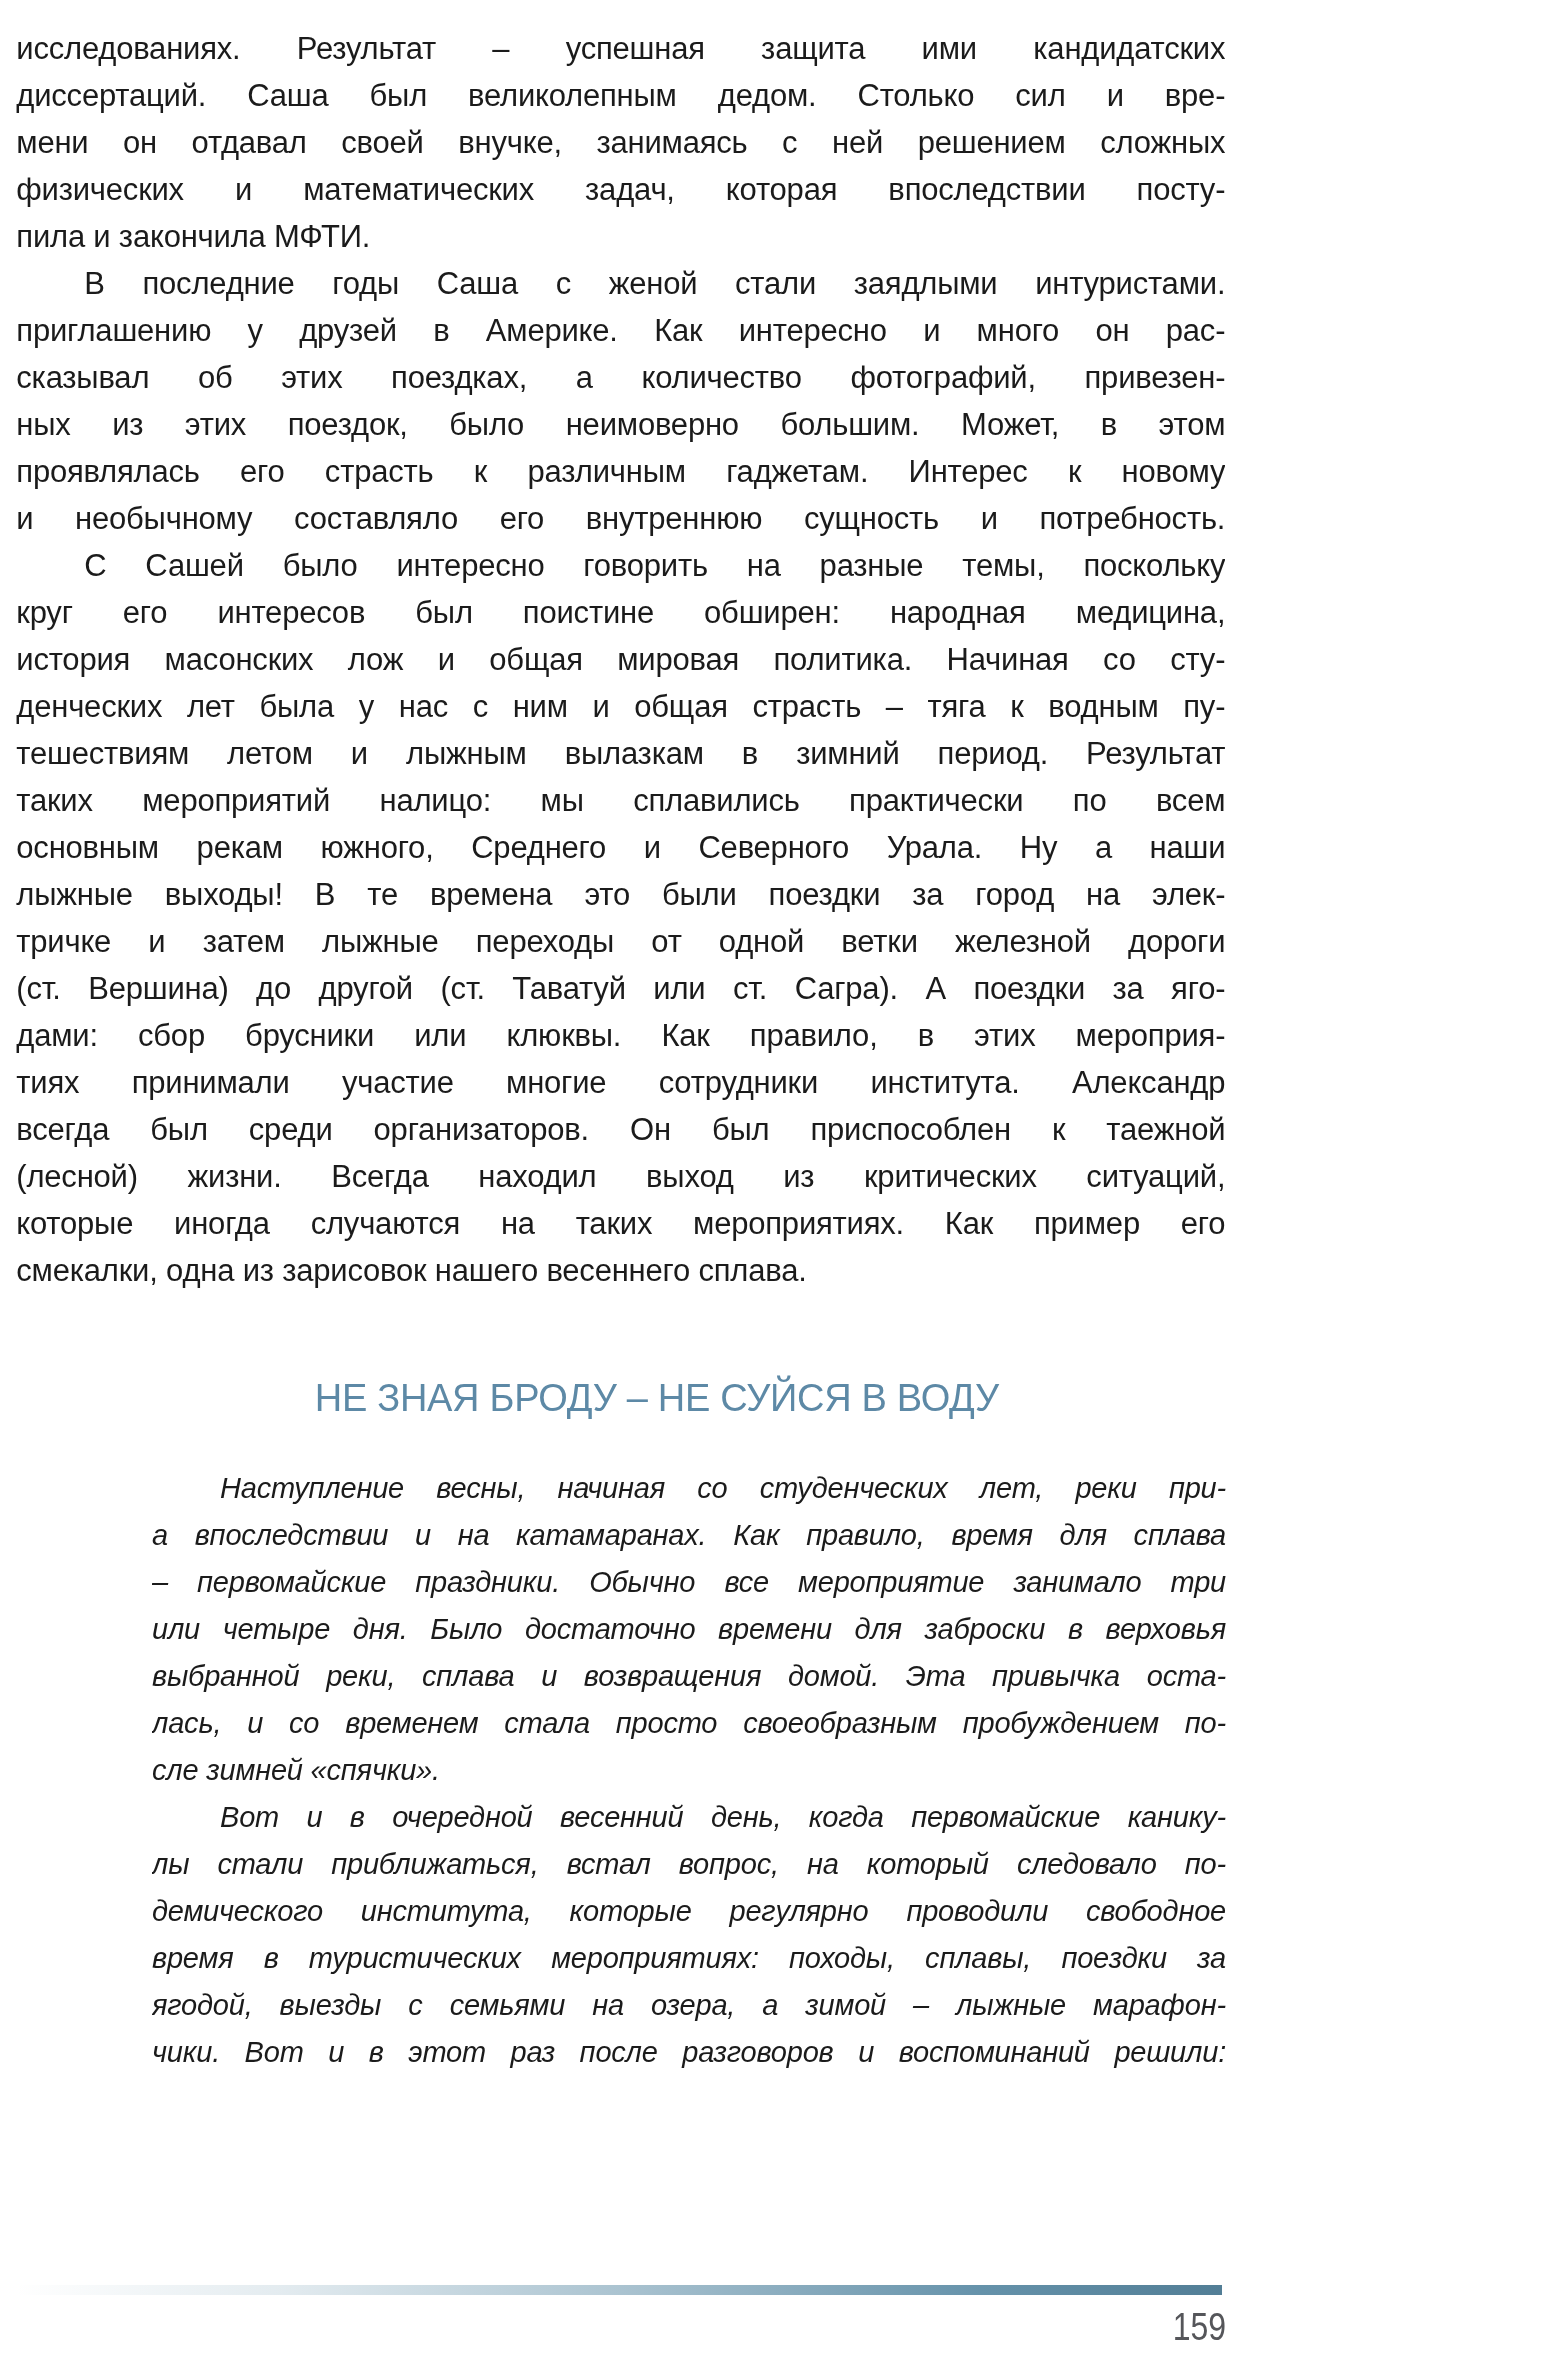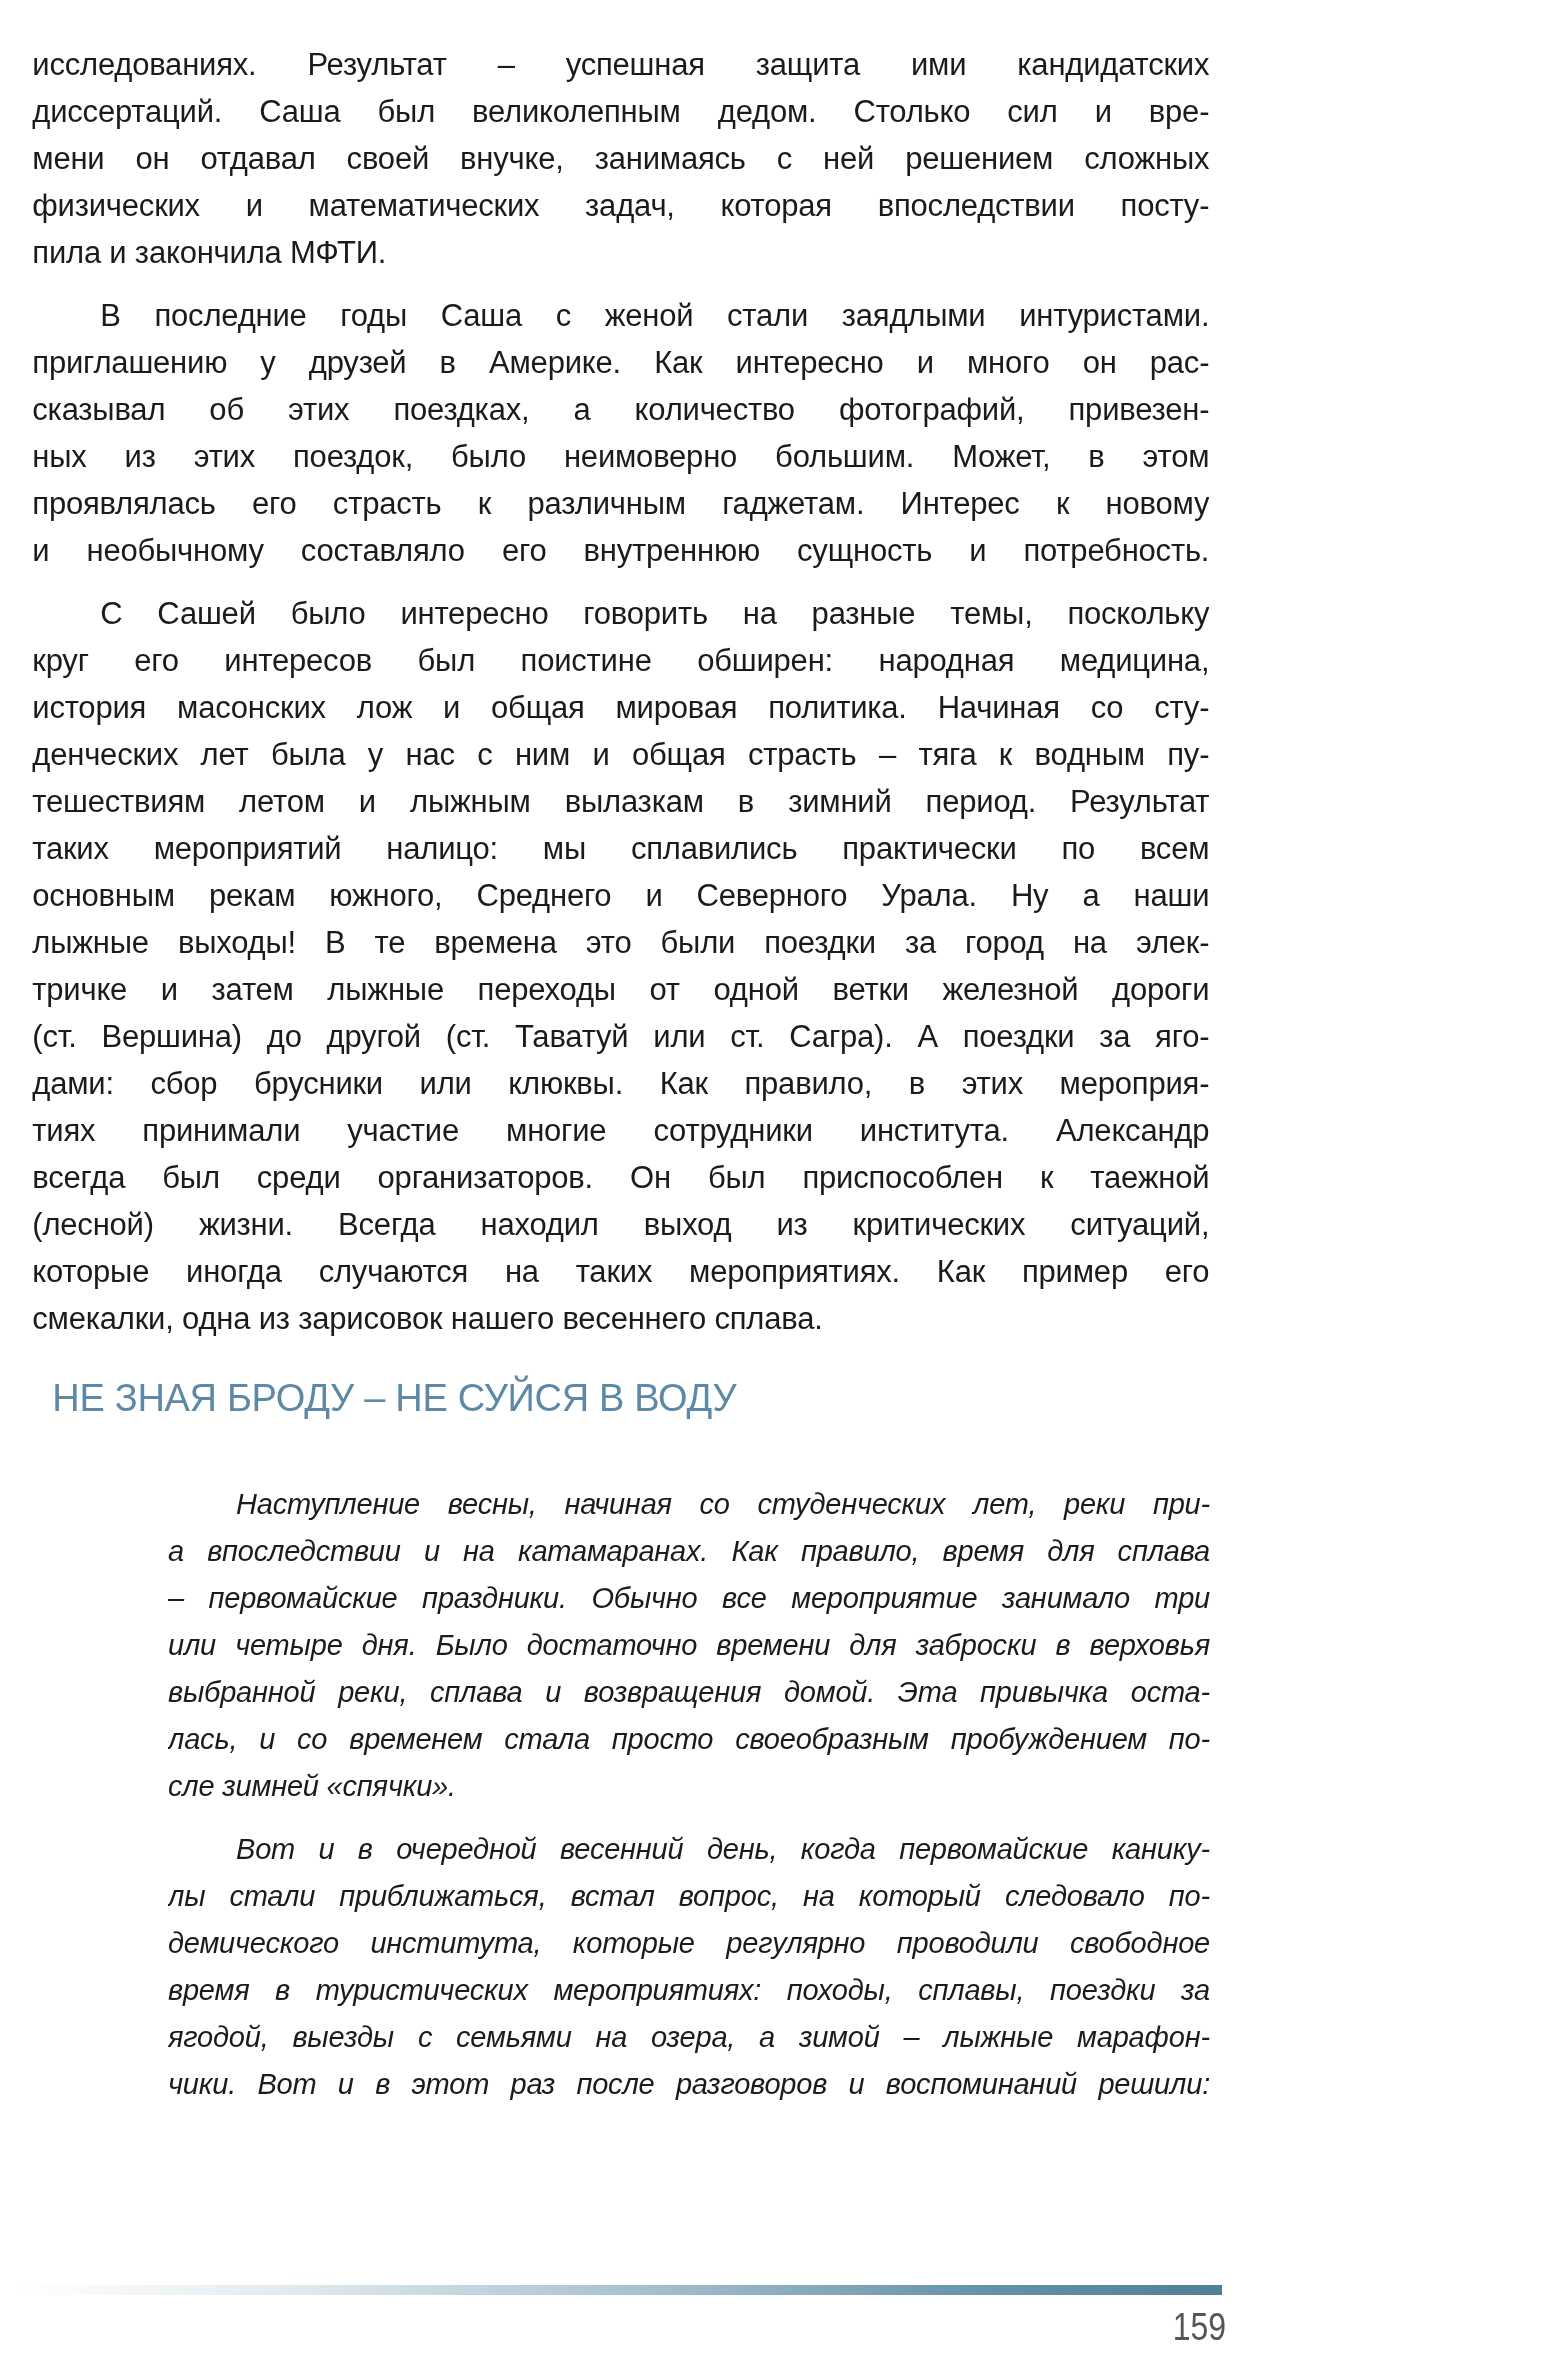--- a/index.html
+++ b/index.html
@@ -31,42 +31,42 @@
   }
   .italic-block {
     position: absolute;
     left: 152px;
     top: 1465px;
     width: 1074px;
     font-size: 29px;
     font-style: italic;
     letter-spacing: -0.2px;
   }
-  .para { margin: 16px; }
+  .para { margin: 0; }
   .line {
     height: 47px;
     line-height: 47px;
     text-align: justify;
     text-align-last: justify;
     white-space: nowrap;
     overflow: hidden;
   }
   .line.indent { padding-left: 68px; }
   .line.short {
     text-align: right;
     text-align-last: left;
   }
   
   .section-heading {
     position: absolute;
     left: 16.3px;
     top: 1374px;
     width: 1209px;
     margin: 0;
-    text-align: left;
+    text-align: center;
     transform: translateX(36px);
     font-size: 38px;
     line-height: 48px;
     font-weight: 400;
     letter-spacing: -0.3px;
     color: var(--heading-color, #5d89a6);
   }
   
   .footer-rule {
     position: absolute;

